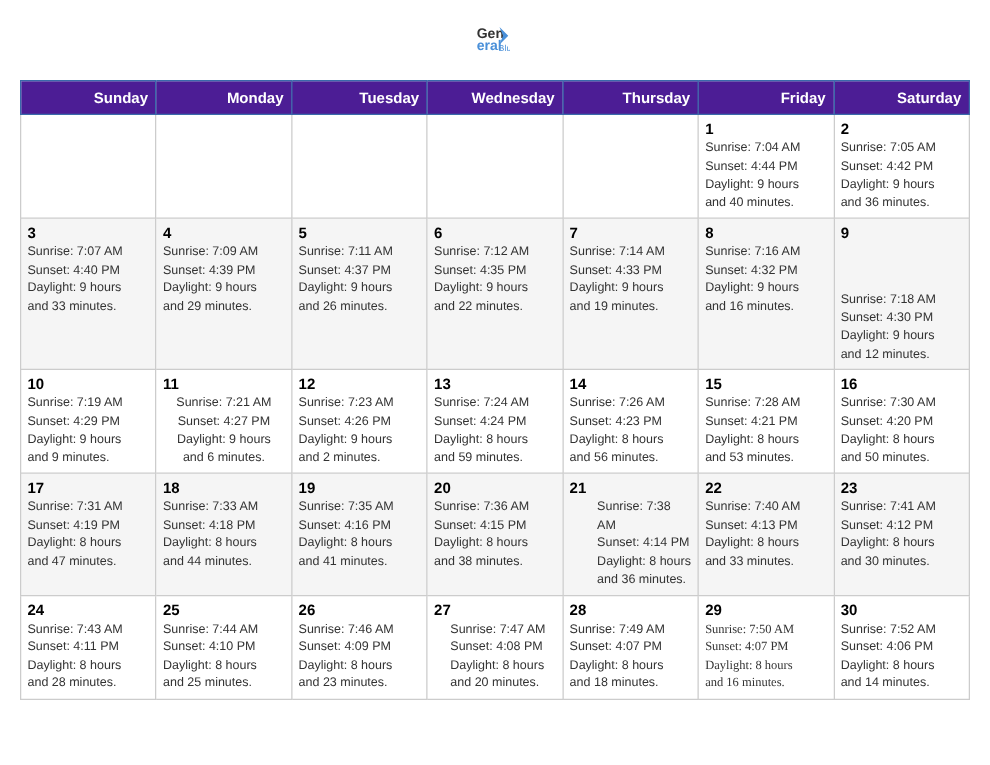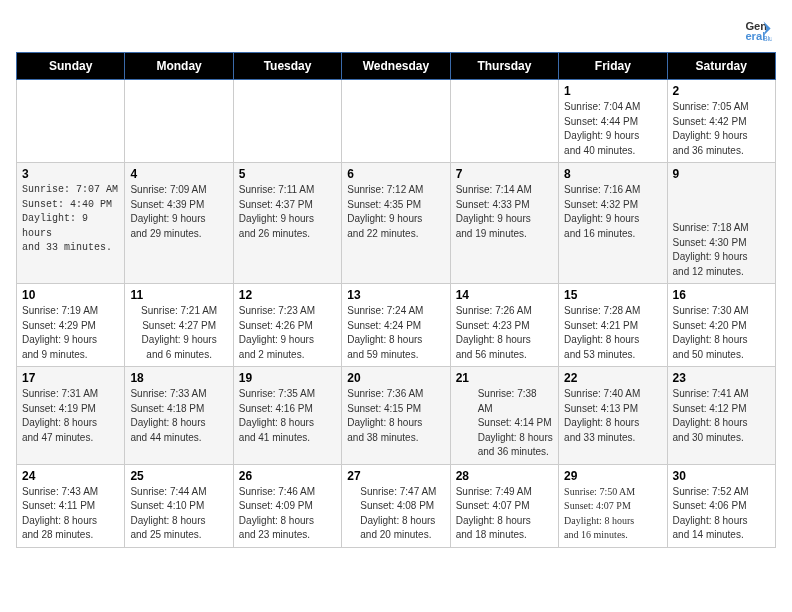--- a/index.html
+++ b/index.html
@@ -6,22 +6,22 @@
     body {
       font-family: Arial, sans-serif;
       background: #fff;
       width: 792px;
       min-height: 612px;
       padding: 16px;
     }
     .header-area {
       display: flex;
       align-items: flex-start;
-      justify-content: flex-end;
-      margin-bottom: 8px;
+      justify-content: center;
+      margin-bottom: 20px;
     }
     .logo {
       display: flex;
       align-items: center;
       gap: 4px;
     }
     .logo-icon {
       width: 28px;
       height: 28px;
     }
@@ -38,23 +38,23 @@
       font-size: 16px;
       color: #555;
       margin-top: 2px;
     }
     .calendar-table {
       width: 100%;
       border-collapse: collapse;
       font-size: 11px;
     }
     .calendar-table thead th {
-      background: #000000;
+      background: #4c1d95;
       color: #fff;
-      text-align: center;
+      text-align: right;
       padding: 6px 6px;
       font-size: 12px;
       font-weight: bold;
       border: 1px solid #3a6aaa;
       margin-top: 40px;
     }
     .calendar-table tbody td {
       border: 1px solid #ccc;
       vertical-align: top;
       padding: 4px 5px;
@@ -132,21 +132,21 @@
           <div class="day-number">2</div>
           <div class="day-info" style="white-space: pre-line;">Sunrise: 7:05 AM
 Sunset: 4:42 PM
 Daylight: 9 hours
 and 36 minutes.</div>
         </td>
       </tr>
       <tr>
         <td>
           <div class="day-number">3</div>
-          <div class="day-info" style="white-space: pre-line; font-family: Liberation Mono, monospace;">Sunrise: 7:07 AM
+          <div class="day-info" style="white-space: pre-line;">Sunrise: 7:07 AM
 Sunset: 4:40 PM
 Daylight: 9 hours
 and 33 minutes.</div>
         </td>
         <td>
           <div class="day-number">4</div>
           <div class="day-info" style="white-space: pre-line;">Sunrise: 7:09 AM
 Sunset: 4:39 PM
 Daylight: 9 hours
 and 29 minutes.</div>

